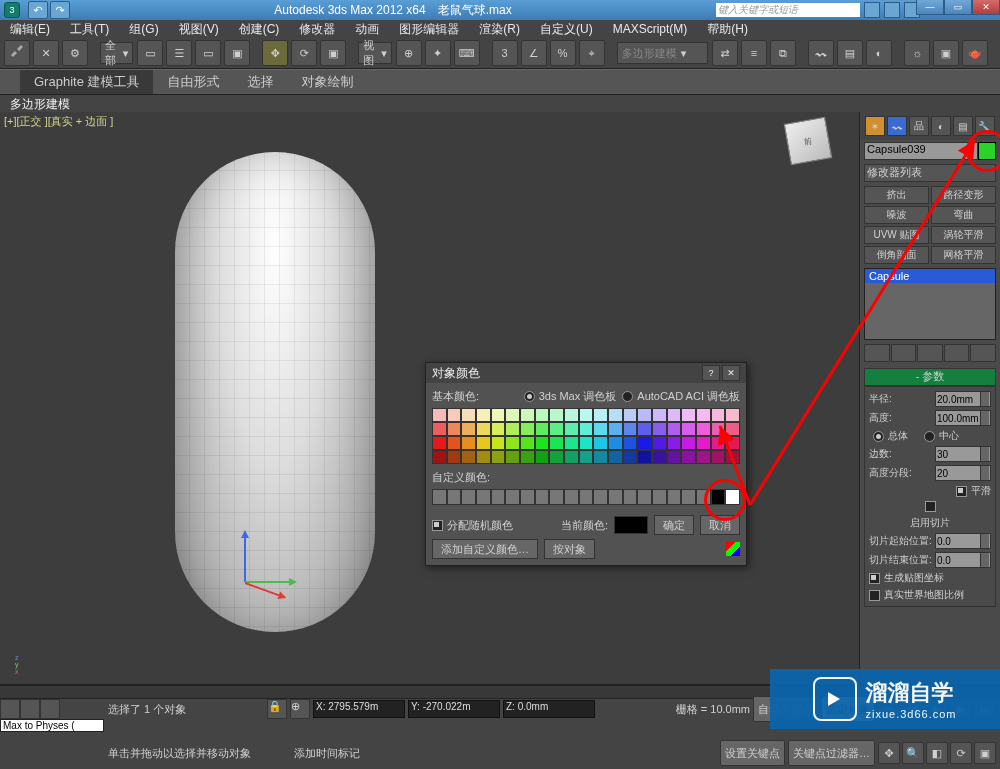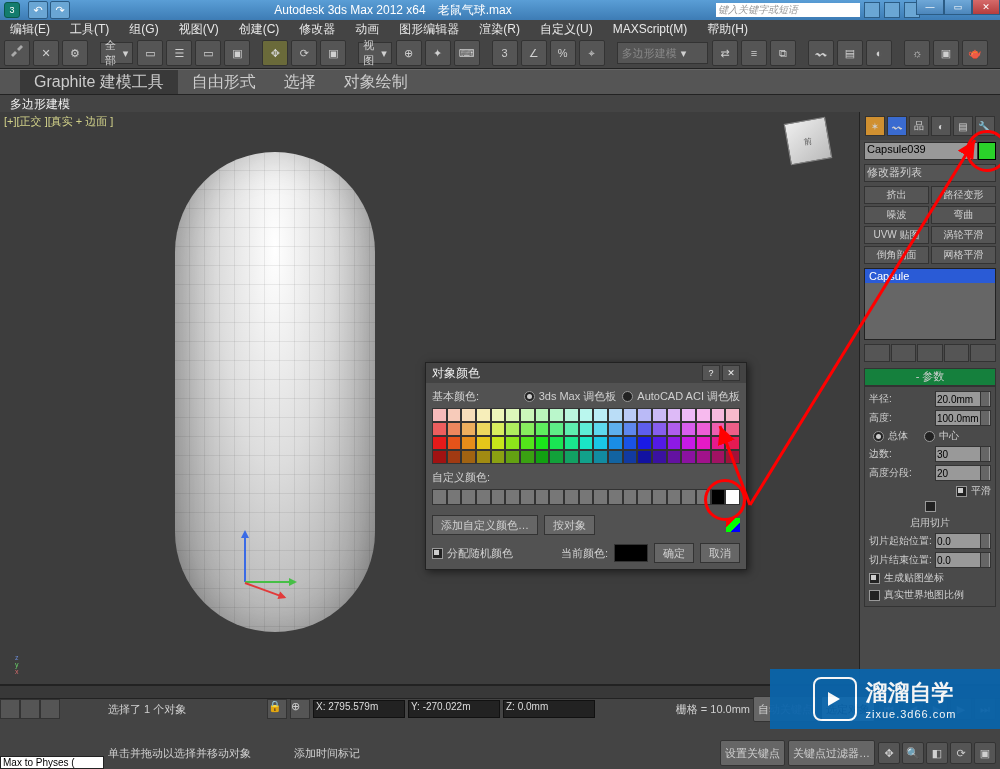--- a/index.html
+++ b/index.html
@@ -102,21 +102,21 @@
     height: 24px;
     background: #555;
     border-top: 1px solid #666;
     border-bottom: 1px solid #222;
     display: flex; align-items: center;
     padding-left: 20px;
   }
   .ribbon-tab {
     padding: 0 14px; height: 100%;
     display: flex; align-items: center;
-    color: #ccc; font-size: 16px;
+    color: #ccc; font-size: 13px;
   }
   .ribbon-tab.active { background: #393939; }
   .sub-ribbon {
     height: 18px; background:#444; color:#eee;
     font-size:12px; padding-left:10px;
     display:flex; align-items:center;
     border-bottom:1px solid #222;
   }
   
   .main {
@@ -561,34 +561,34 @@
             <div class="custom-cell"></div>
             <div class="custom-cell"></div>
             <div class="custom-cell"></div>
             <div class="custom-cell"></div>
             <div class="custom-cell"></div>
             <div class="custom-cell"></div>
           <div class="custom-cell" style="background:#000"></div>
           <div class="custom-cell" style="background:#fff"></div>
           <div class="red-circle-2"></div>
         </div>
-        <div class="dlg-lower">
-          <div class="dlg-btn">添加自定义颜色…</div>
-          <div class="dlg-btn">按对象</div>
-          <div class="corner-swatch"></div>
-        </div>
         <div class="dlg-lower" style="margin-top:8px">
           <div class="check-row">
               <span class="faux-check on"></span>
               <span>分配随机颜色</span>
             </div>
           <span style="margin-left:auto">当前颜色:</span>
           <div class="cur-color-swatch"></div>
           <div class="dlg-btn">确定</div>
           <div class="dlg-btn">取消</div>
+        </div>
+        <div class="dlg-lower">
+          <div class="dlg-btn">添加自定义颜色…</div>
+          <div class="dlg-btn">按对象</div>
+          <div class="corner-swatch"></div>
         </div>
       </div>
     </div>
   </div>
 
   <div class="cmd-panel">
     <div class="cmd-header-icons">
       <div style="background:#d09030">✶</div>
       <div style="background:#3a6bd0">〰</div>
       <div>品</div>
@@ -684,21 +684,21 @@
         <path d="M0,0 L6,3 L0,6 Z" fill="red"></path>
       </marker>
     </defs>
   <line x1="750" y1="505" x2="975" y2="140" stroke="red" stroke-width="3" marker-end="url(#ah)"></line>
   <line x1="750" y1="505" x2="720" y2="426" stroke="red" stroke-width="3" marker-end="url(#ah)"></line>
 </svg>
 
 <div class="bottom-zone">
   <div class="ruler"></div>
   <div class="bottom-bar">
-    <div style="display:flex;flex-direction:column;justify-content:space-between;">
+    <div style="display:flex;flex-direction:column;">
       <div style="display:flex;">
         <div class="status-small-btn"></div>
         <div class="status-small-btn"></div>
         <div class="status-small-btn"></div>
       </div>
       <div class="maxscript-box">Max to Physes (</div>
     </div>
     <div class="status-section">
       <div class="status-line">
         <span>选择了 1 个对象</span>

